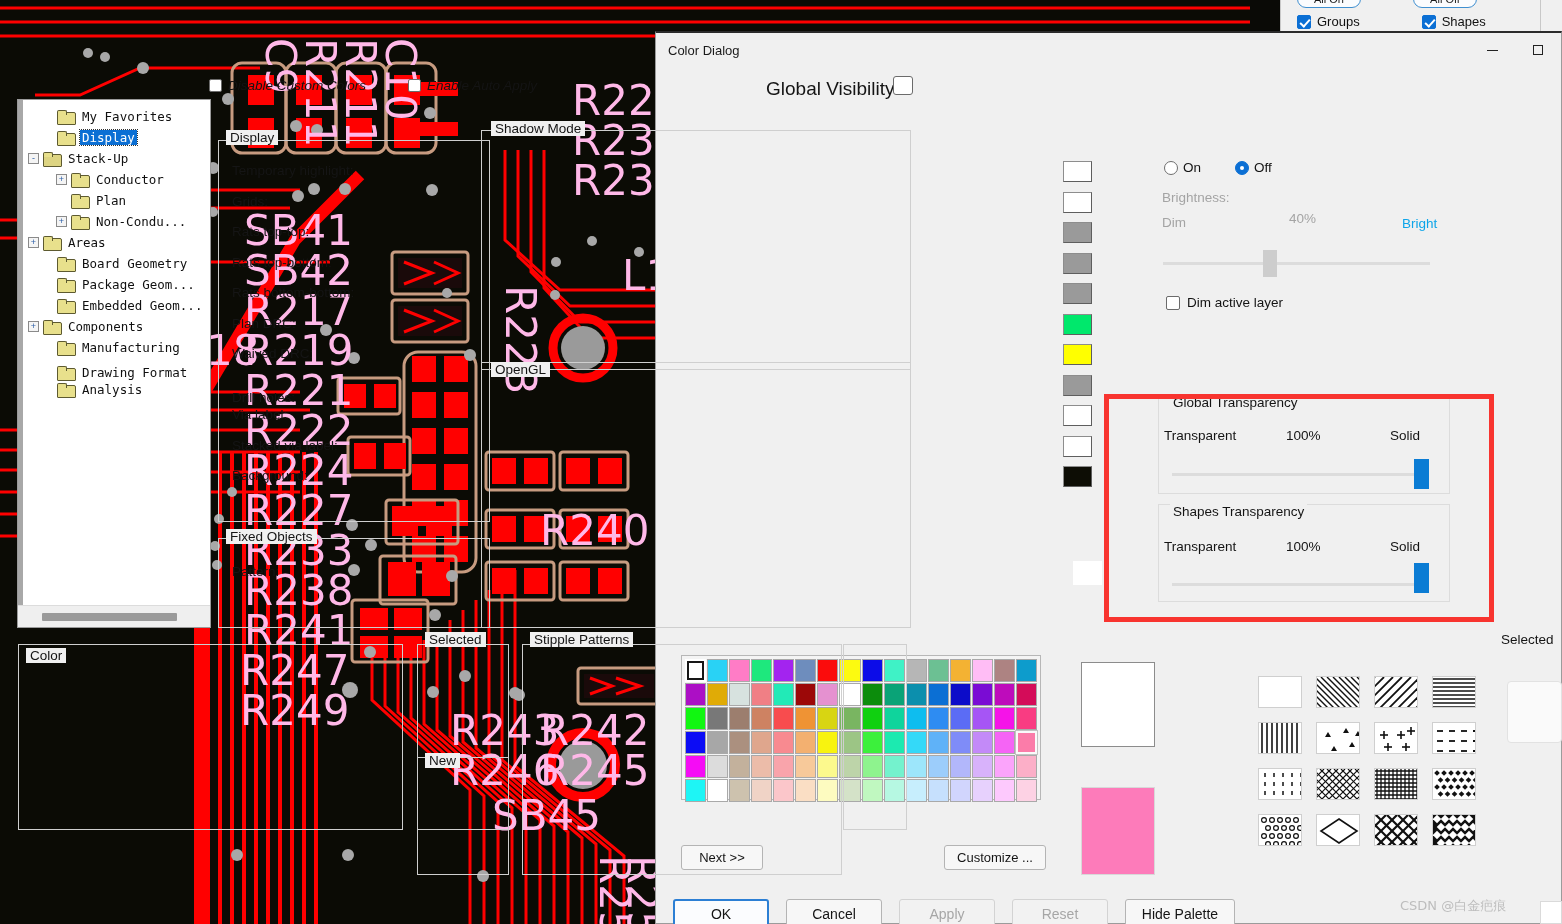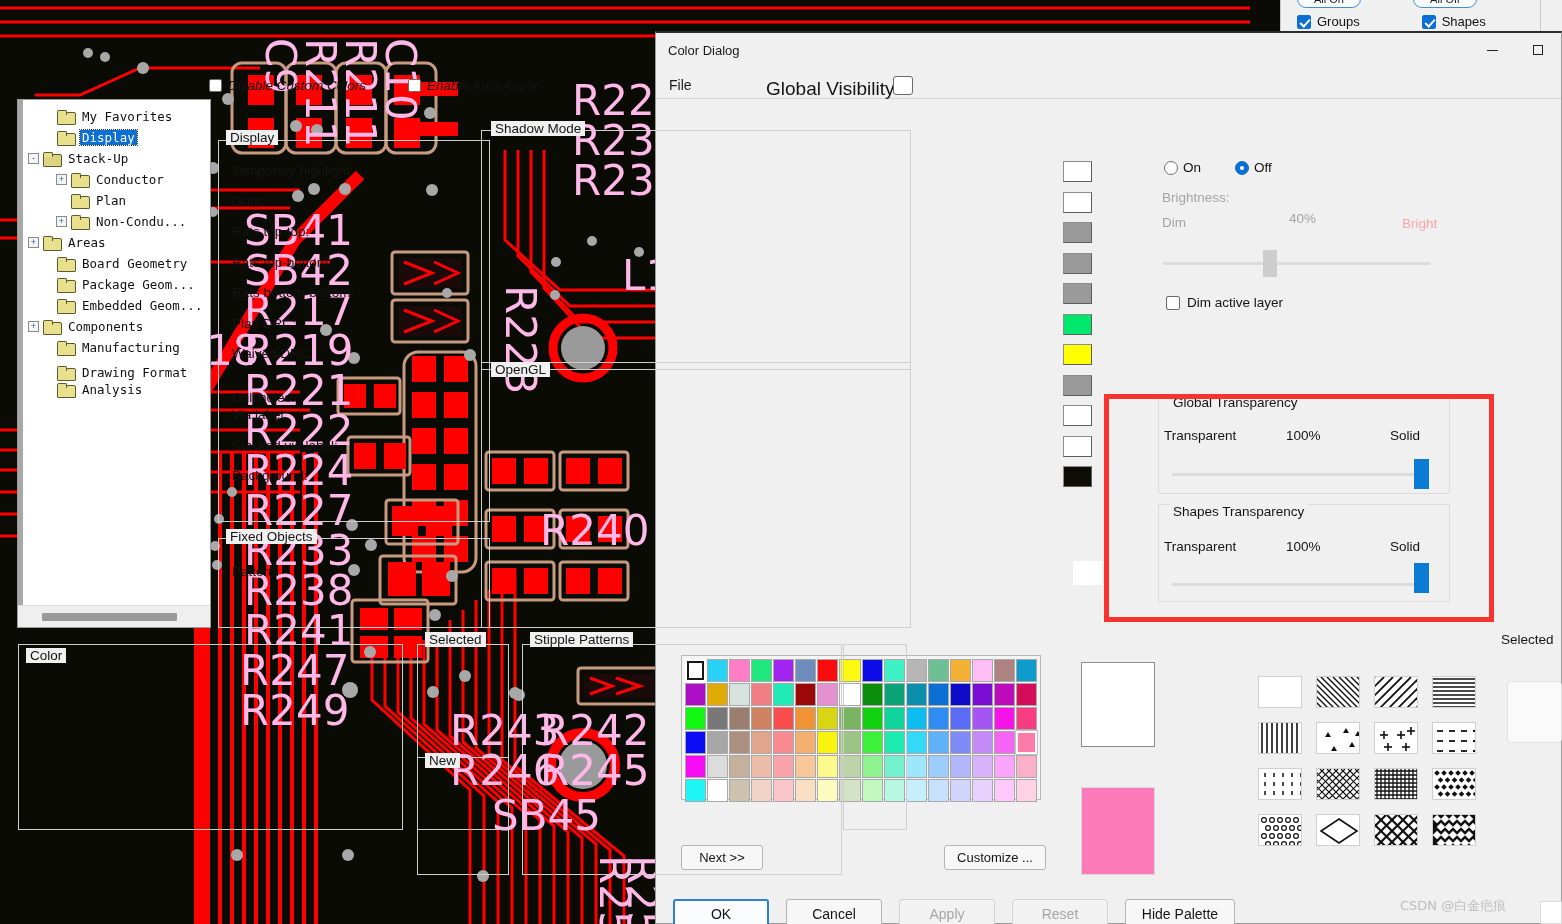--- a/index.html
+++ b/index.html
@@ -137,21 +137,21 @@
   .radio.on { background:#0b6fd4; border-color:#0b6fd4; }
   .radio.on::after {
     content:""; position:absolute; left:4px; top:4px; width:4px; height:4px;
     border-radius:50%; background:#fff;
   }
   #radio-on { left:1164px; top:160px; }
   #radio-off { left:1235px; top:160px; }
   #brightness-label { position:absolute; left:1162px; top:190px; font-size:13.5px; color:#a4a4a4; }
   #dim-label { position:absolute; left:1162px; top:215px; font-size:13.5px; color:#a4a4a4; }
   #pct-label { position:absolute; left:1289px; top:211px; font-size:13.5px; color:#a4a4a4; }
-  #bright-label { position:absolute; left:1402px; top:216px; font-size:13.5px; color:#fca5a5; }
+  #bright-label { position:absolute; left:1402px; top:216px; font-size:13.5px; color:#0ea5e9; }
   #bright-track { position:absolute; left:1163px; top:262px; width:267px; height:3px; background:#dcdcdc; }
   #bright-thumb { position:absolute; left:1263px; top:250px; width:14px; height:27px; background:#cdcdcd; }
   #dim-active { position:absolute; left:1166px; top:295px; display:flex; align-items:center; font-size:13.5px; color:#141414; }
   #dim-active .sqbox2 { width:14px; height:14px; border:1px solid #6b6b6b; background:#fff; margin-right:7px; border-radius:2px; flex:none; }
 
   
   #opengl-group { left:481px; top:362px; width:430px; height:266px; }
   #opengl-title { left:491px; top:362px; }
   .subgroup { position:absolute; border:1px solid #dcdcdc; }
   #gt-group { left:1158px; top:396px; width:292px; height:98px; }
@@ -504,23 +504,20 @@
   <div id="titlebar">
     <div class="title">Color Dialog</div>
     <div class="win-btns">
       <div class="win-btn">
           <span class="min-glyph"></span>
         </div>
       <div class="win-btn">
           <span class="max-glyph"></span>
         </div>
     </div>
-  </div>
-  <div id="menubar">
-    <div class="menu-item">File</div>
   </div>
 </div>
 
 <div class="topchk" id="chk-disable-custom">
   <span class="sqbox"></span>
   <span>Disable Custom Colors</span>
 </div>
 <div class="topchk" id="chk-enable-auto">
   <span class="sqbox"></span>
   <span>Enable Auto Apply</span>

